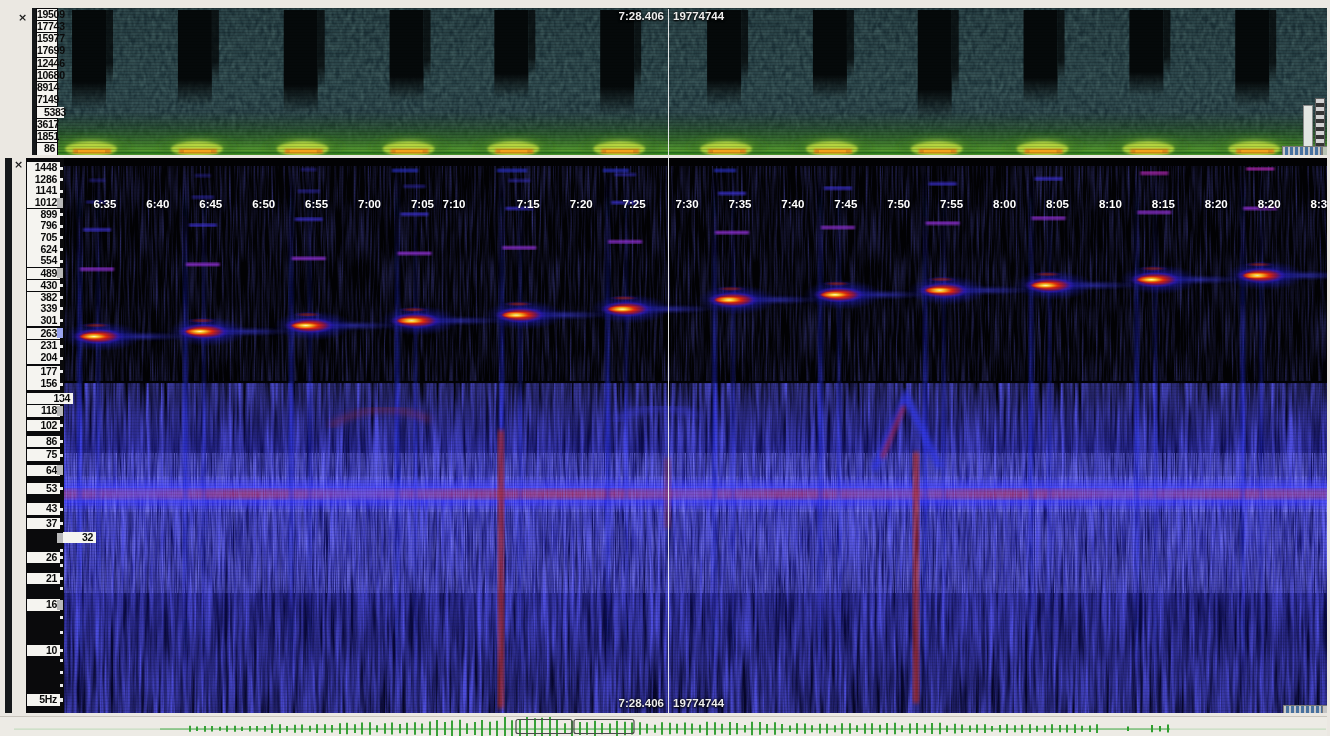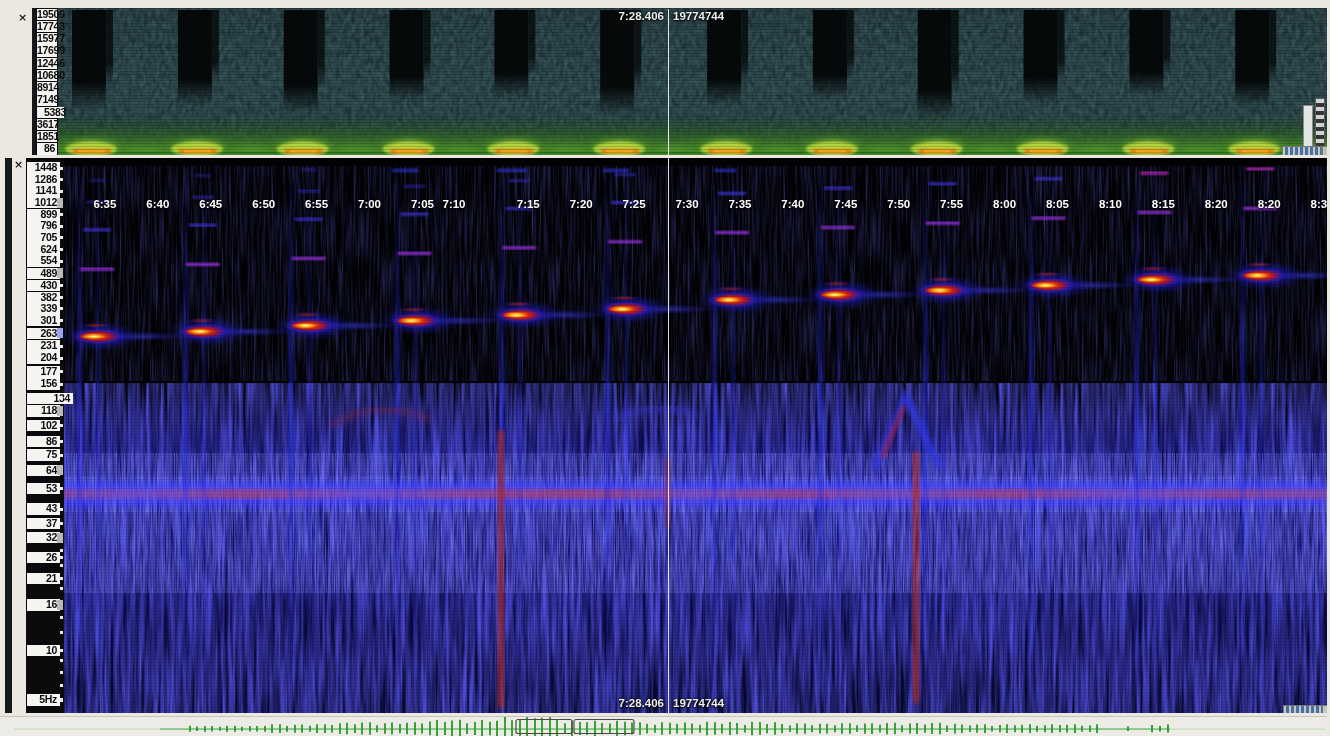--- a/index.html
+++ b/index.html
@@ -487,21 +487,21 @@
         <div class="fbox" style="top: 291.376px;">75</div>
         <div class="tick" style="top: 295.576px; left: 34px;"></div>
         <div class="fbox" style="top: 306.755px;">64</div>
         <div class="tick" style="top: 310.955px; left: 34px;"></div>
         <div class="fbox" style="top: 325.04px;">53</div>
         <div class="tick" style="top: 329.24px; left: 34px;"></div>
         <div class="fbox" style="top: 345.314px;">43</div>
         <div class="tick" style="top: 349.514px; left: 34px;"></div>
         <div class="fbox" style="top: 359.885px;">37</div>
         <div class="tick" style="top: 364.085px; left: 34px;"></div>
-        <div class="fbox" style="top: 373.962px;">32</div>
+        <div class="fbox" style="top: 373.962px; margin-left: 36px;">32</div>
         <div class="tick" style="top: 378.162px; left: 34px;"></div>
         <div class="fbox" style="top: 394.095px;">26</div>
         <div class="tick" style="top: 398.295px; left: 34px;"></div>
         <div class="fbox" style="top: 414.803px;">21</div>
         <div class="tick" style="top: 419.003px; left: 34px;"></div>
         <div class="fbox" style="top: 441.17px;">16</div>
         <div class="tick" style="top: 445.37px; left: 34px;"></div>
         <div class="fbox" style="top: 486.741px;">10</div>
         <div class="tick" style="top: 490.941px; left: 34px;"></div>
         <div class="fbox" style="top: 536.3px;">5Hz</div>

